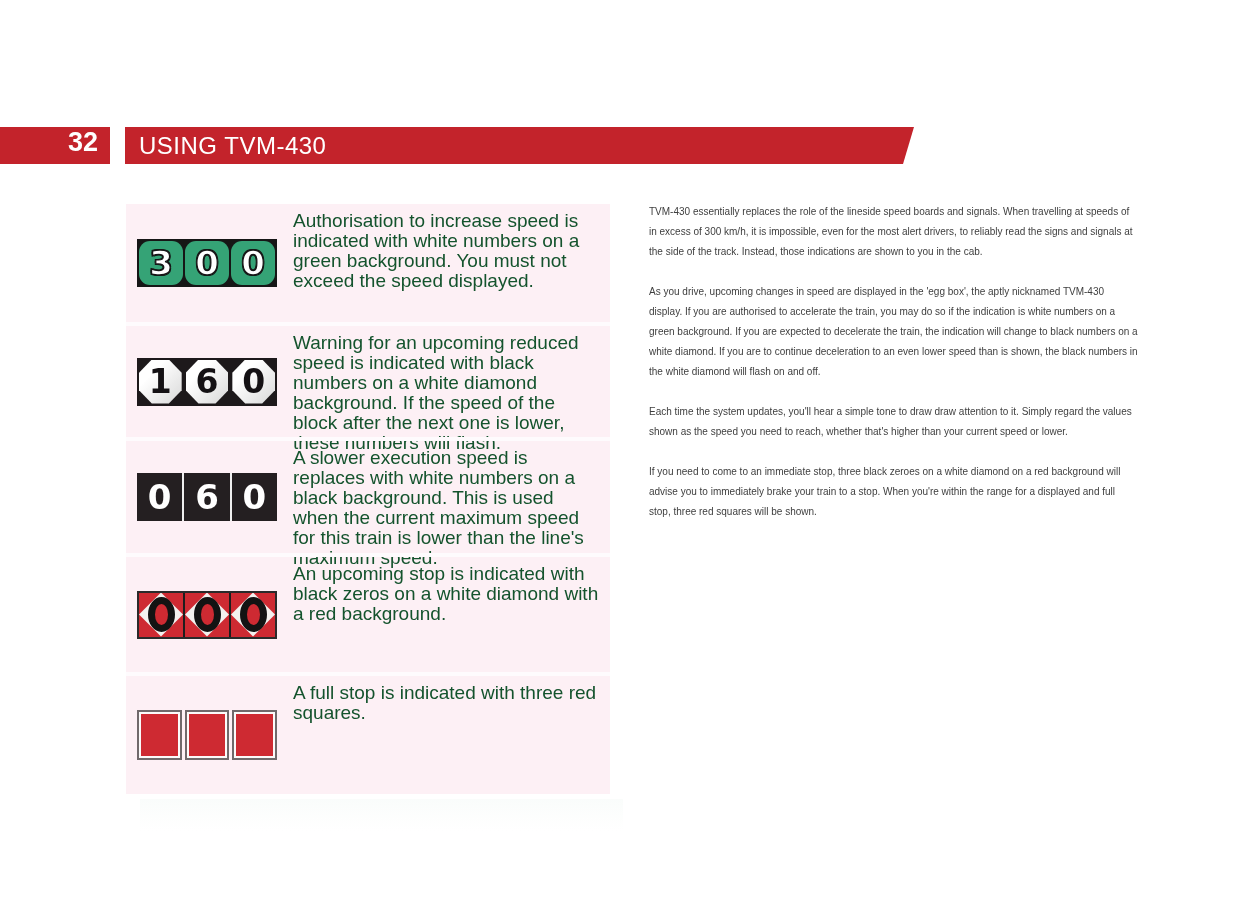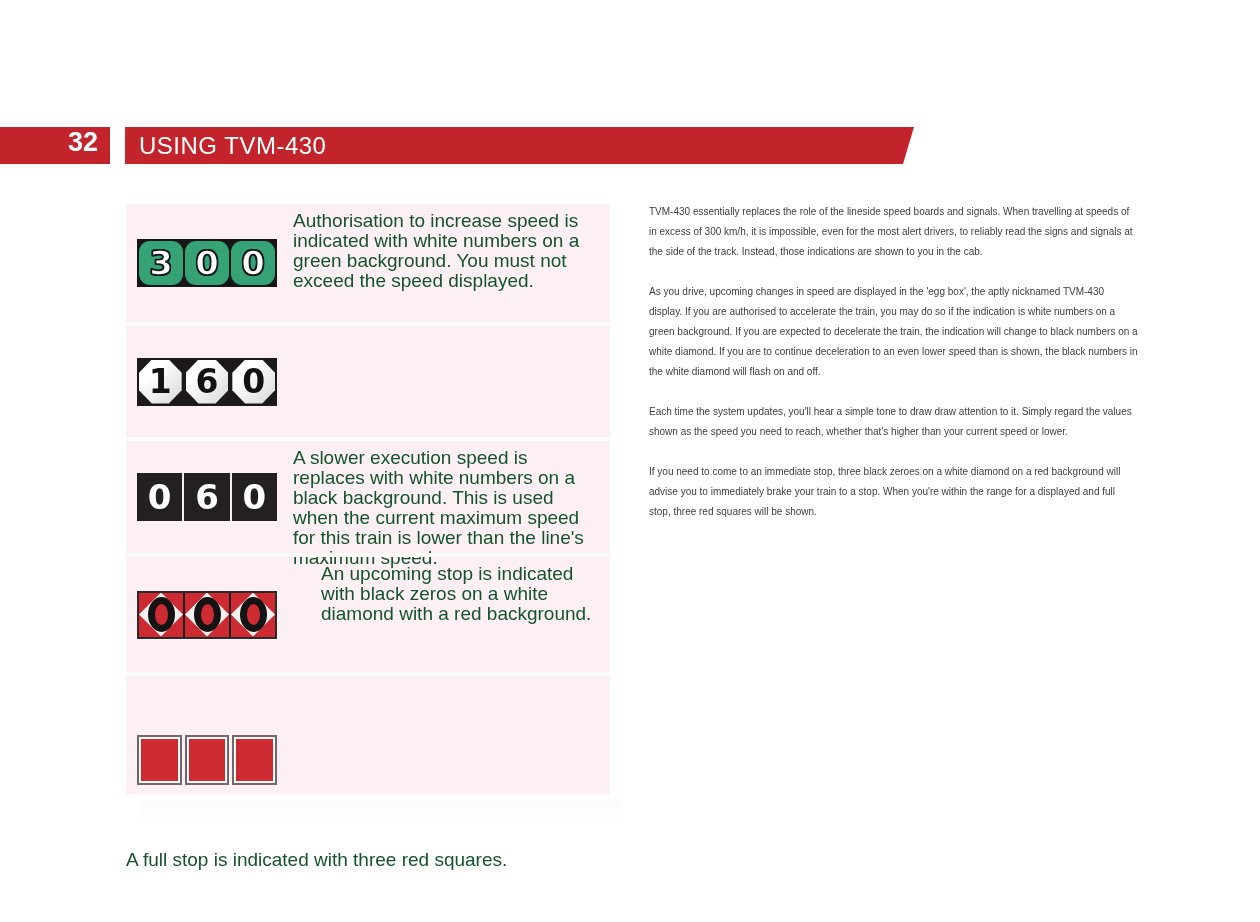--- a/index.html
+++ b/index.html
@@ -22,21 +22,21 @@
     letter-spacing:.5px;
   }
   
   .signal-panel{
     position:absolute;left:126px;top:204px;width:484px;height:590px;
     background:#fdf0f5;display:flex;flex-direction:column;
   }
   .signal-row{display:flex;box-sizing:border-box;}
   .signal-row + .signal-row{border-top:4px solid #fefbfd;}
   .row-1{height:118px;} .row-2{height:115px;} .row-3{height:116px;}
-  .row-4{height:119px;gap:28px;} .row-5{height:122px;flex-direction:column;}
+  .row-4{height:119px;} .row-5{height:122px;}
   .sig-img-col{
     width:167px;flex:0 0 167px;display:flex;align-items:center;
     padding-left:11px;box-sizing:border-box;
   }
   .sig-desc{
     flex:1;padding:7px 10px 0 0;font-size:19px;line-height:20px;color:#14532d;
   }
   
   .sig{width:140px;height:48px;display:flex;box-sizing:border-box;
        font-family:"DejaVu Sans", sans-serif;}
@@ -131,20 +131,21 @@
         <div class="cell">
             <span class="oct"></span>
             <span class="digit">6</span>
           </div>
         <div class="cell">
             <span class="oct"></span>
             <span class="digit">0</span>
           </div>
       </div>
     </div>
+    <div class="sig-desc">Warning for an upcoming reduced speed is indicated with black numbers on a white diamond background. If the speed of the block after the next one is lower, these numbers will flash.</div>
   </div>
 
   <div class="signal-row row-3">
     <div class="sig-img-col">
       <div class="sig sig-060">
         <div class="cell">
             <span class="digit">0</span>
           </div>
         <div class="cell">
             <span class="digit">6</span>

